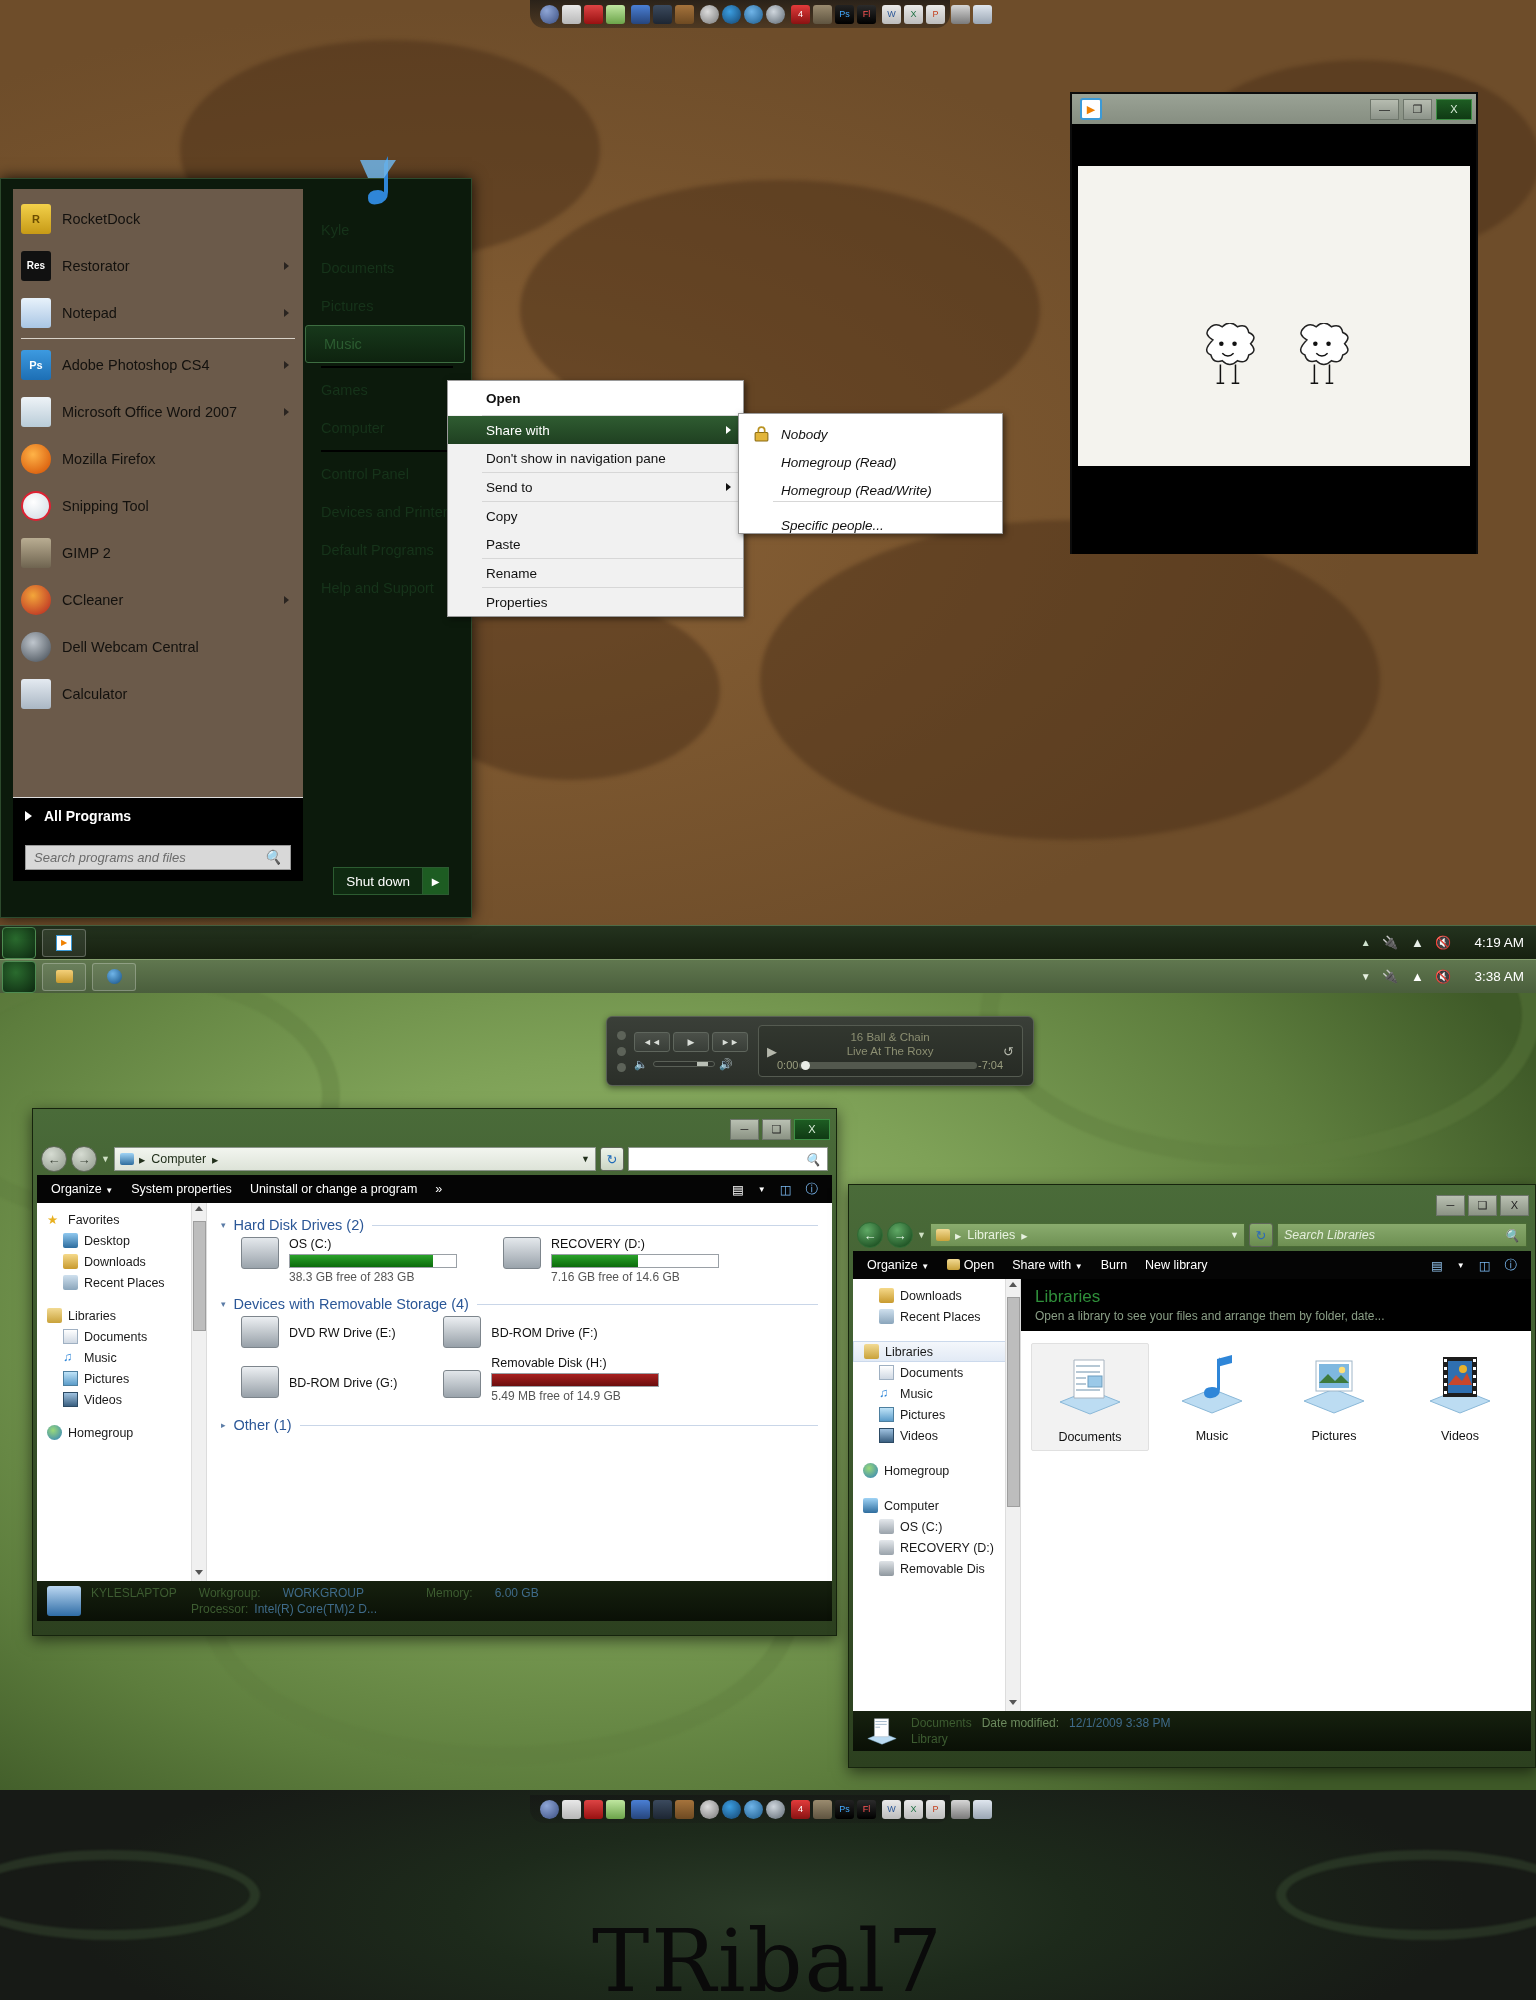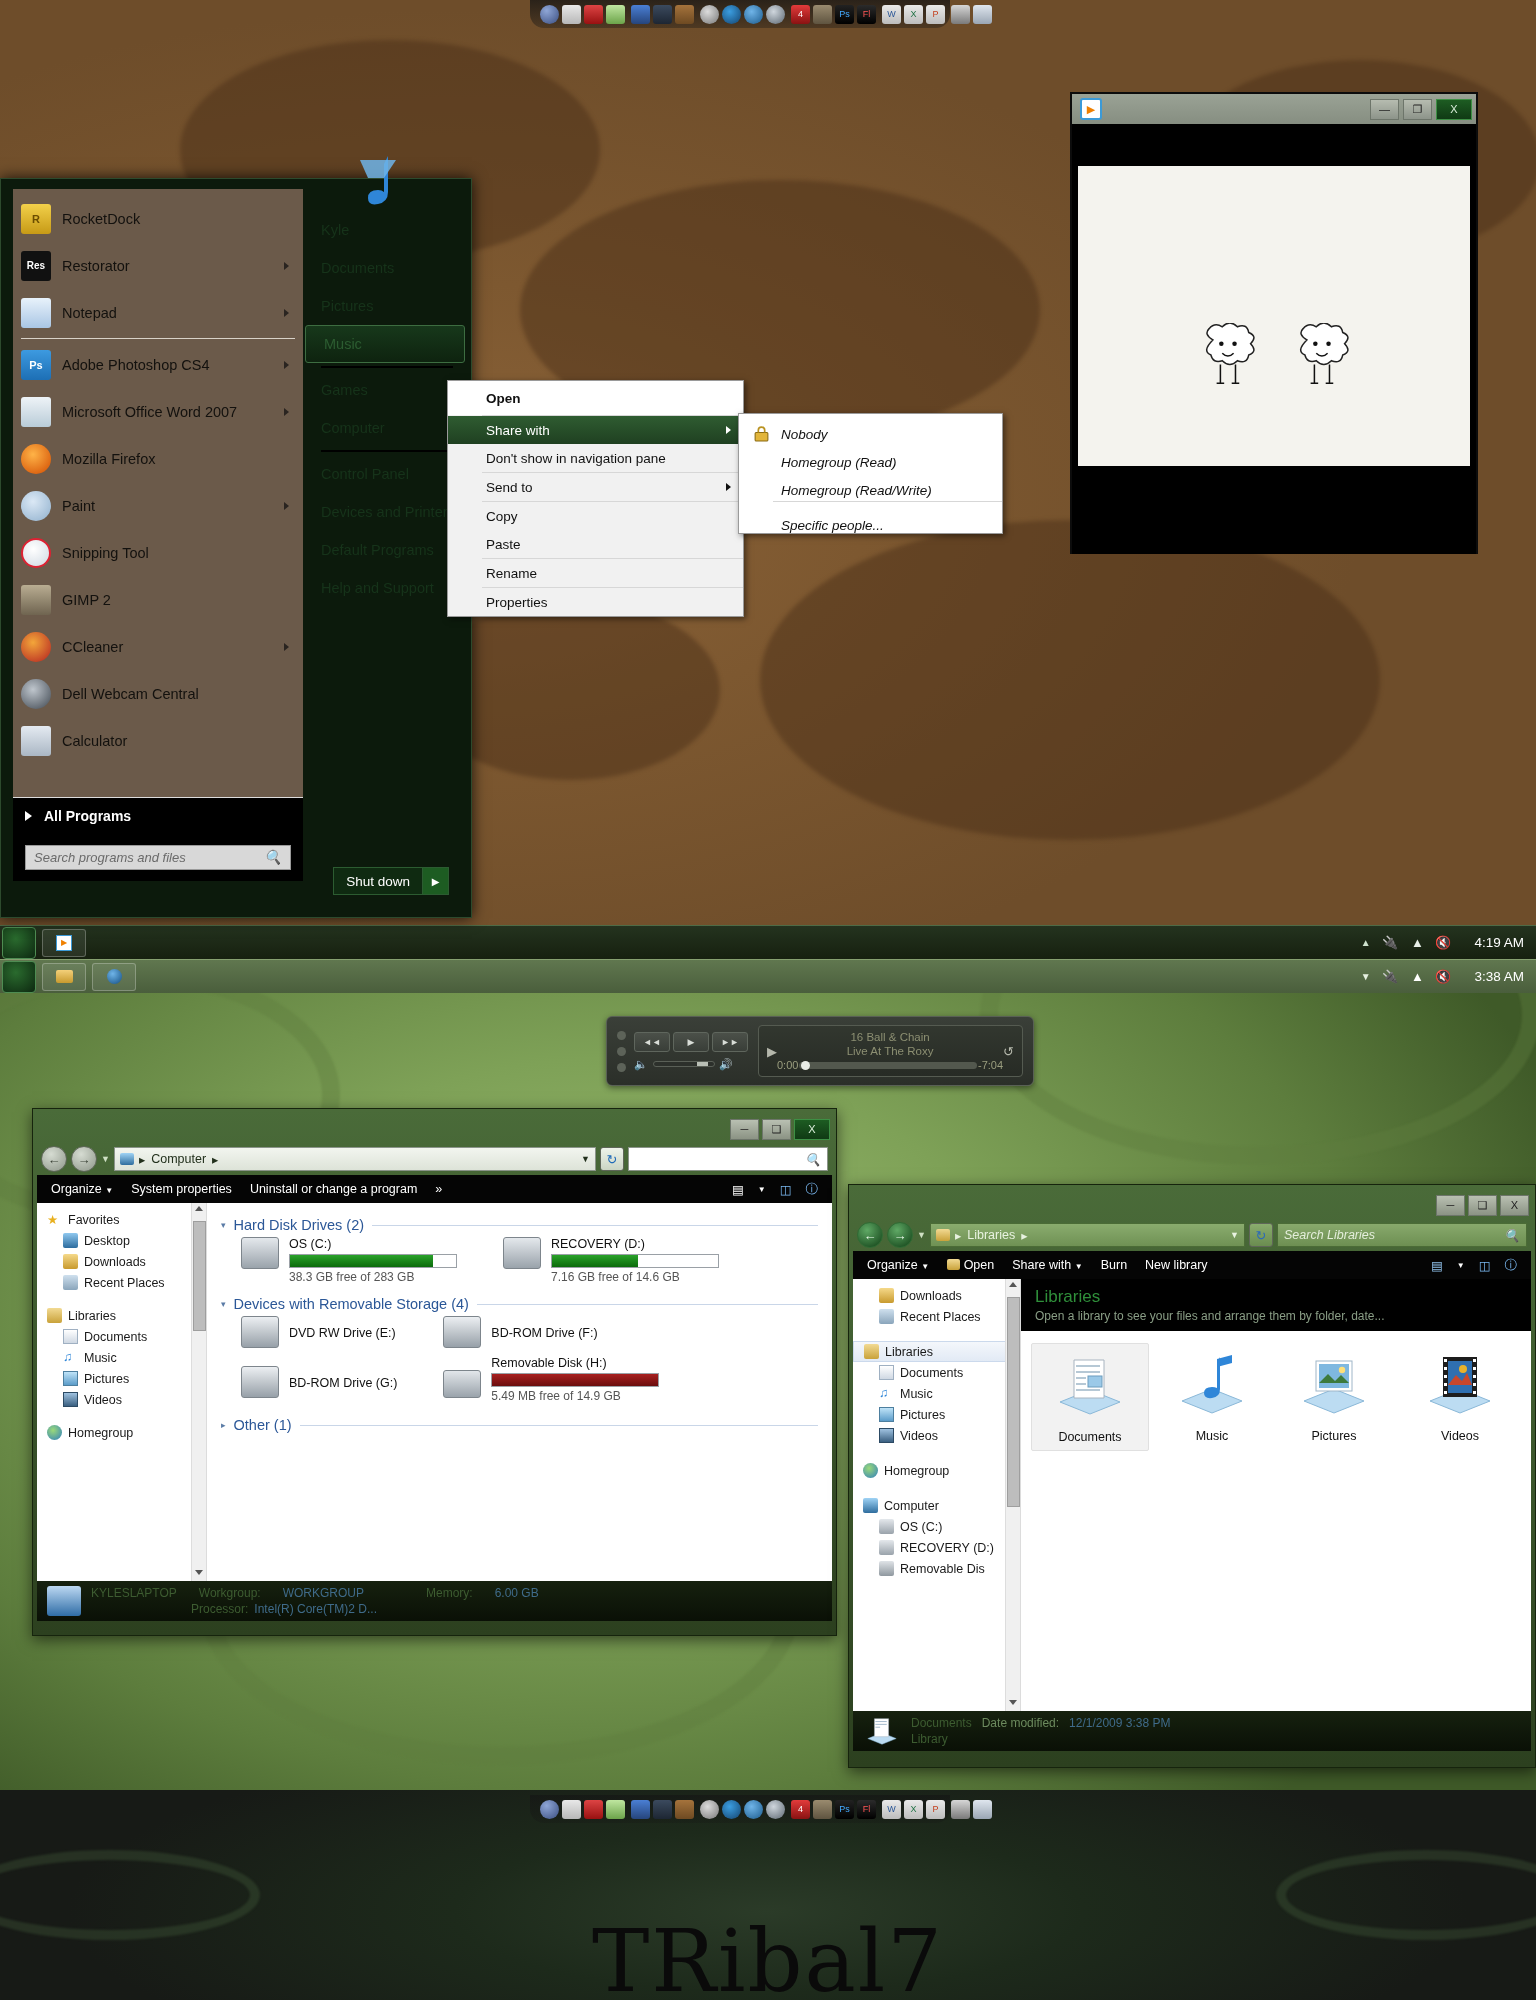--- a/index.html
+++ b/index.html
@@ -366,25 +366,20 @@
       <div class="sm-item">
         <span class="ic" style="background:linear-gradient(#eef3f7,#b9ccd8);color:#2b5797;font-size:9px;"></span>
         <span>Microsoft Office Word 2007</span>
         <span class="arr"></span>
       </div>
       <div class="sm-item">
         <span class="ic" style="background:radial-gradient(circle at 40% 35%,#ffb347,#d14b00);border-radius:50%;"></span>
         <span>Mozilla Firefox</span>
       </div>
       <div class="sm-item">
-        <span class="ic" style="background:radial-gradient(circle at 40% 35%,#dbe8f5,#8fb0cd);border-radius:50%;"></span>
-        <span>Paint</span>
-        <span class="arr"></span>
-      </div>
-      <div class="sm-item">
         <span class="ic" style="background:radial-gradient(circle at 40% 35%,#fff,#cfd9e2);border-radius:50%;border:2px solid #d23;"></span>
         <span>Snipping Tool</span>
       </div>
       <div class="sm-item">
         <span class="ic" style="background:linear-gradient(#b9ad92,#6f6450);"></span>
         <span>GIMP 2</span>
       </div>
       <div class="sm-item">
         <span class="ic" style="background:radial-gradient(circle at 40% 35%,#f3a63a,#b32020);border-radius:50%;"></span>
         <span>CCleaner</span>

